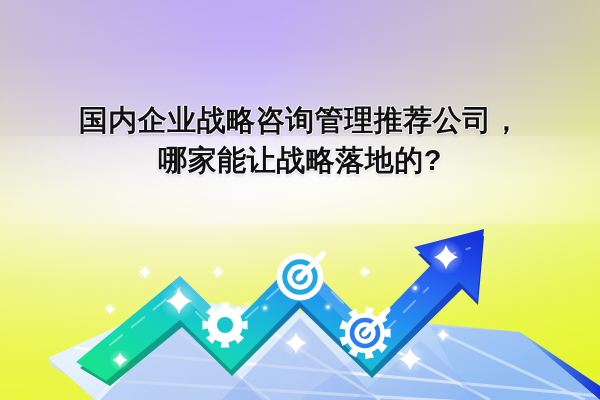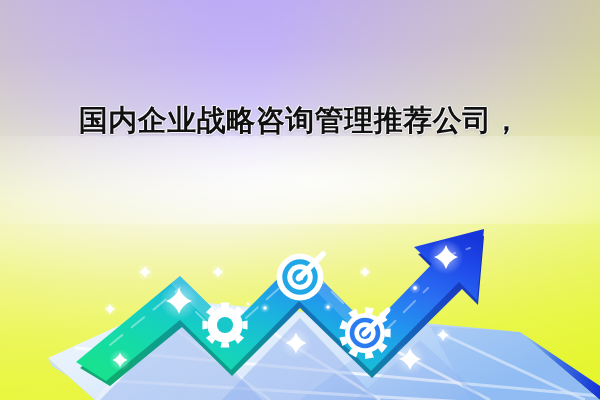--- a/index.html
+++ b/index.html
@@ -352,15 +352,16 @@
             <circle cx="365" cy="333" r="2.6" fill="#ffffff"></circle>
             <path d="M 363.96 334.04 L 387.88 310.12" stroke="#ffffff" stroke-width="5.2" stroke-linecap="round" fill="none"></path>
             <path d="M 379.56 313.24 L 390.48 307.52 L 384.76 318.44 Z" fill="#ffffff"></path>
           </g>
         </g>
   </svg>
   </div>
 
   <div class="title-block">
     <span class="title-line">国内企业战略咨询管理推荐公司，</span>
+    <span class="title-line">哪家能让战略落地的?</span>
   </div>
 
 </div>
 
 </body></html>

